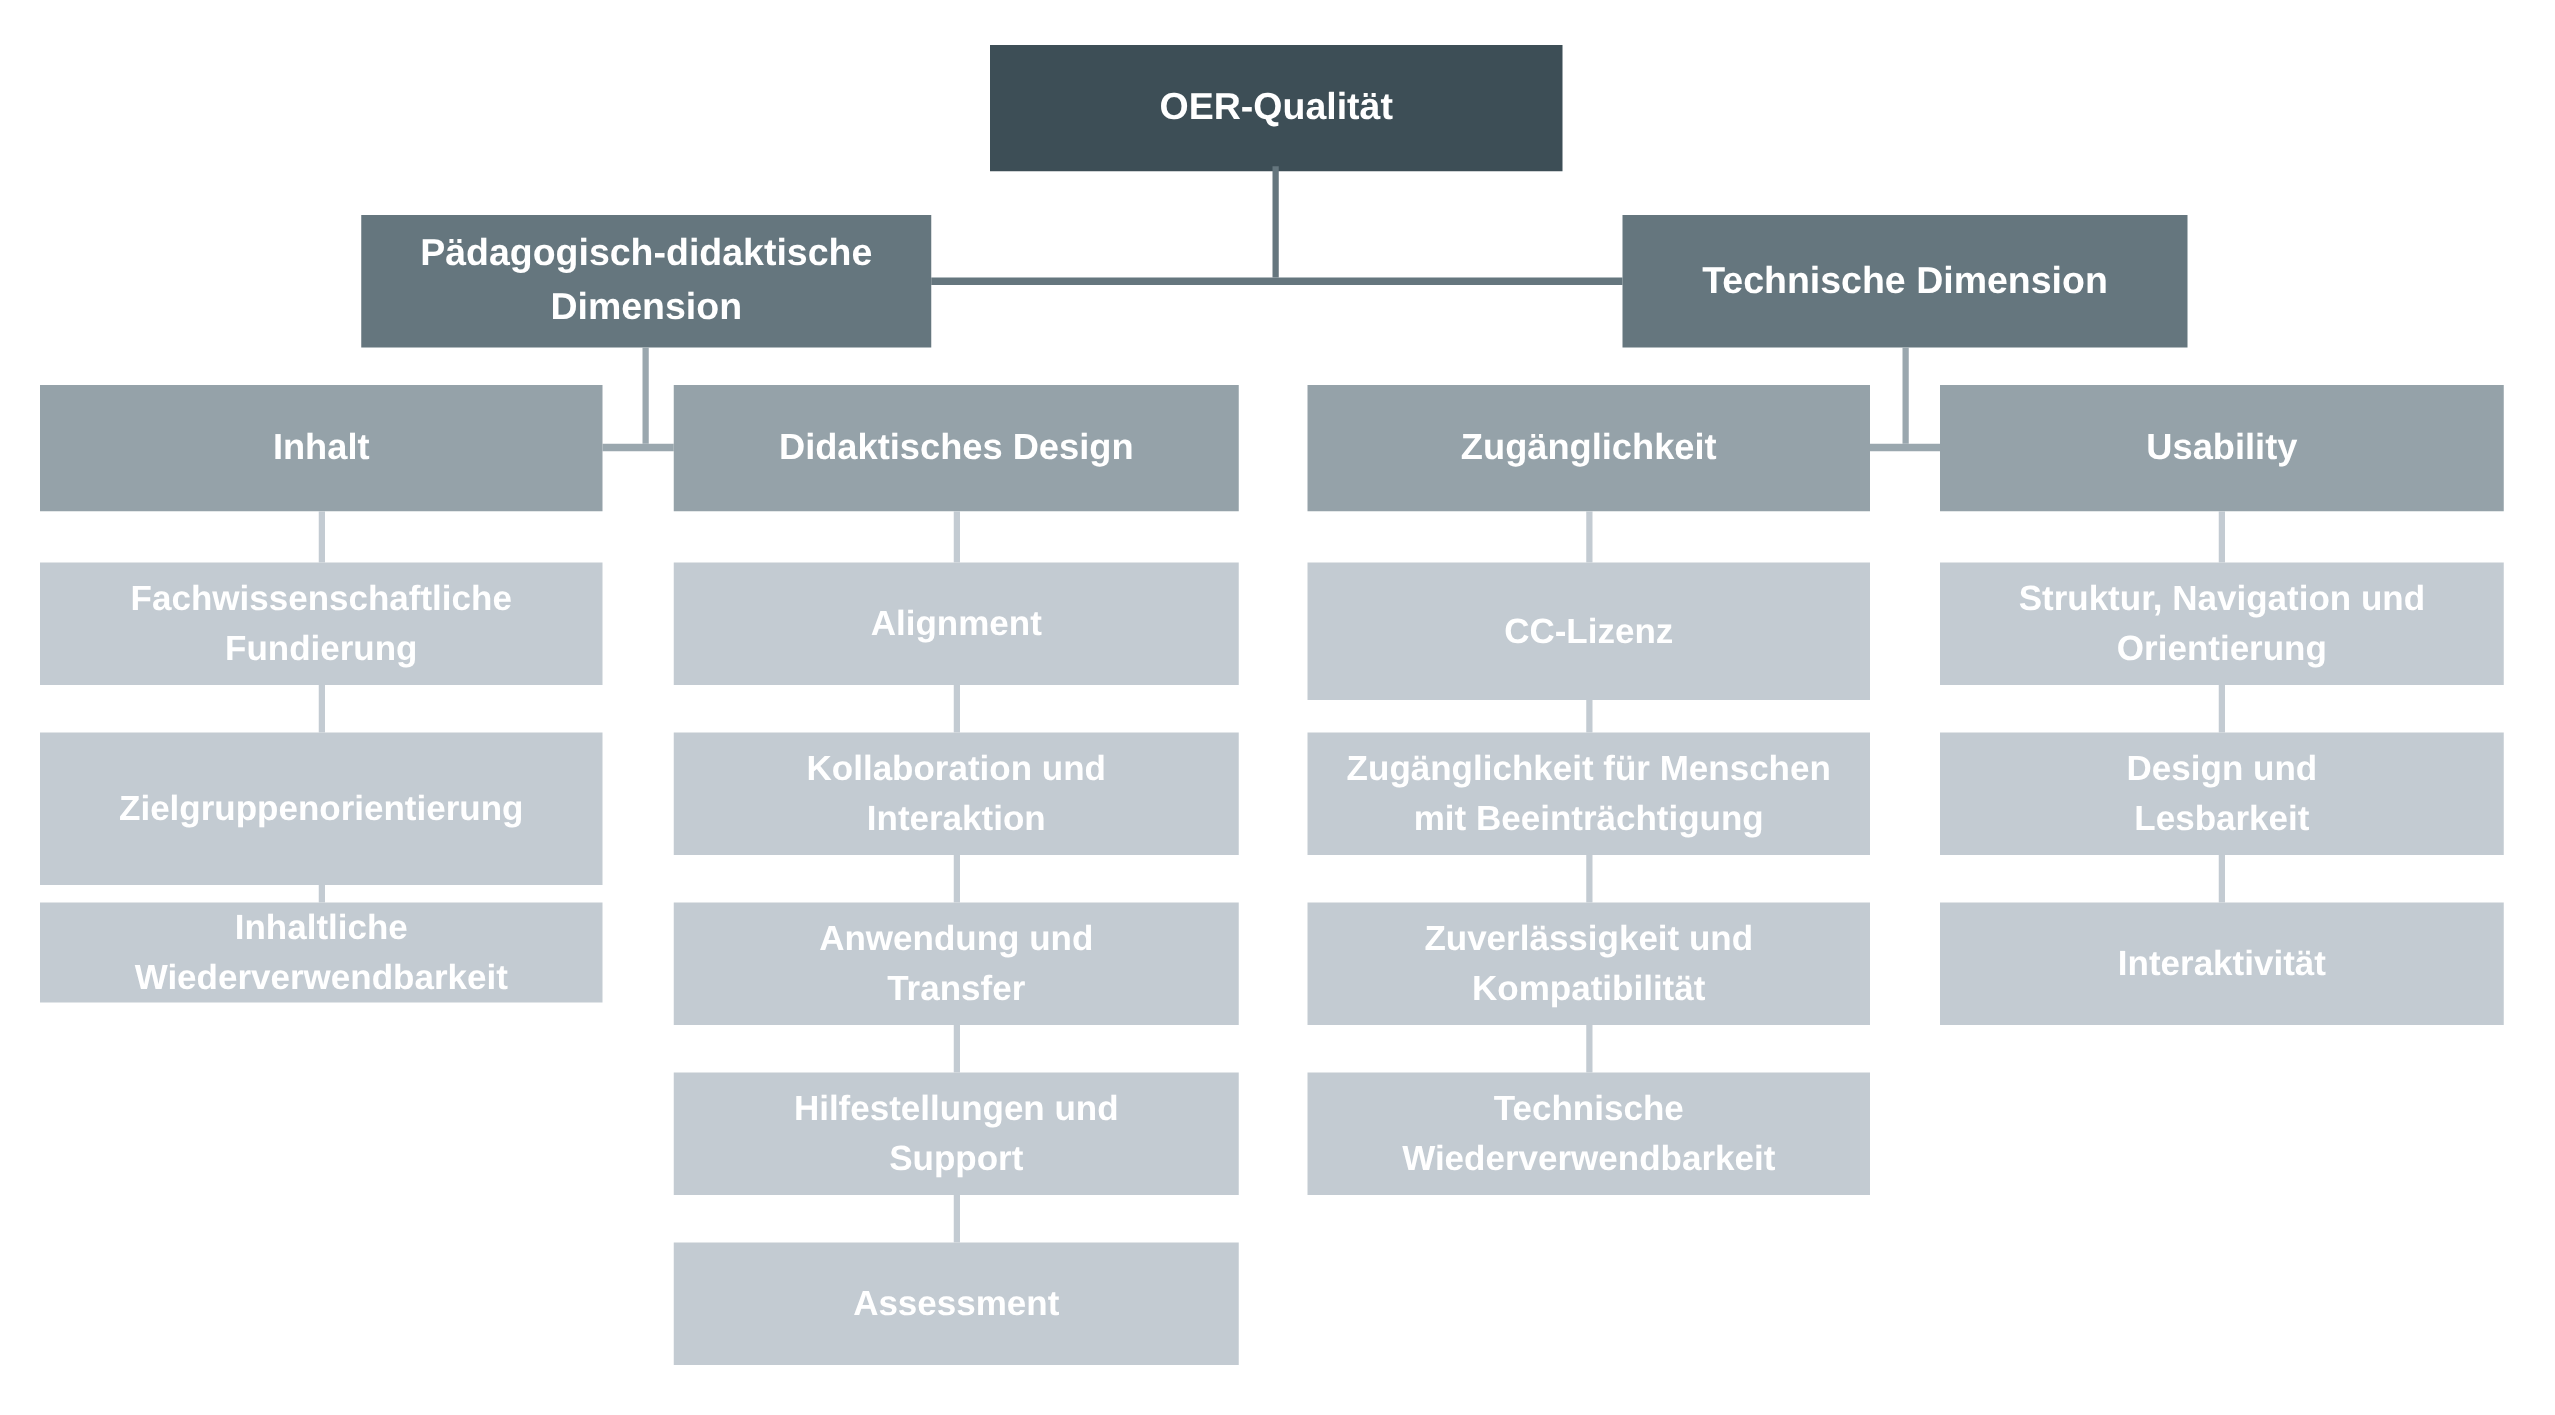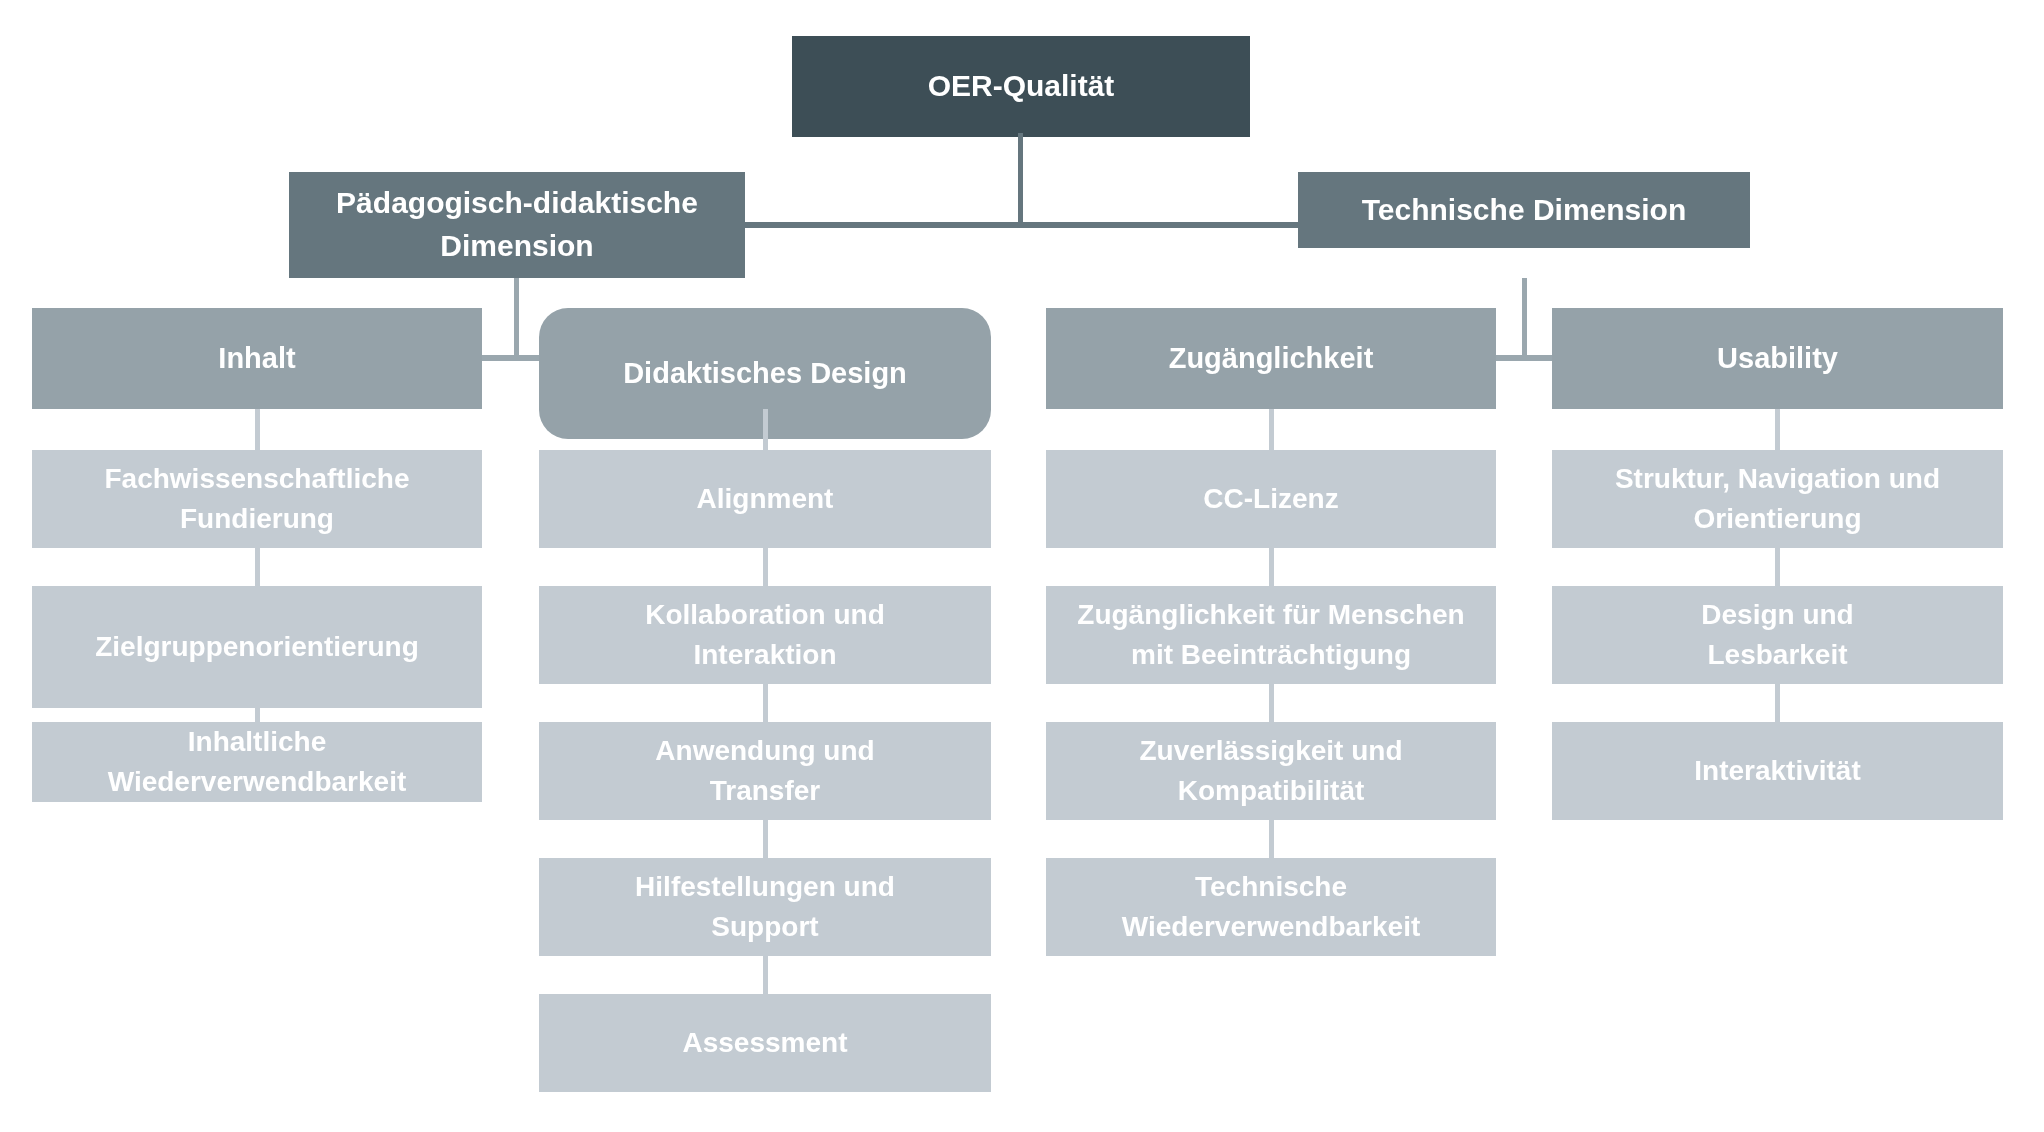--- a/index.html
+++ b/index.html
@@ -32,33 +32,33 @@
     <span>OER-Qualität</span>
   </div>
 
   <div class="line lc2" style="left:1018px;top:133px;width:5px;height:89px;"></div>
   <div class="line lc2" style="left:745px;top:222px;width:553px;height:6px;"></div>
 
   <div class="box l2" style="left:289px;top:172px;width:456px;height:106px;">
     <span>Pädagogisch-didaktische
 Dimension</span>
   </div>
-  <div class="box l2" style="left:1298px;top:172px;width:452px;height:76px;">
+  <div class="box l2" style="left:1298px;top:172px;width:452px;height:106px;">
     <span>Technische Dimension</span>
   </div>
 
   <div class="line lc3" style="left:514px;top:278px;width:5px;height:77px;"></div>
   <div class="line lc3" style="left:482px;top:355px;width:57px;height:6px;"></div>
   <div class="line lc3" style="left:1522px;top:278px;width:5px;height:77px;"></div>
   <div class="line lc3" style="left:1496px;top:355px;width:56px;height:6px;"></div>
 
   <div class="box l3" style="left:32px;top:308px;width:450px;height:101px;">
     <span>Inhalt</span>
   </div>
-  <div class="box l3" style="left:539px;top:308px;width:452px;height:131px;border-radius:29px;">
+  <div class="box l3" style="left:539px;top:308px;width:452px;height:101px;">
     <span>Didaktisches Design</span>
   </div>
   <div class="box l3" style="left:1046px;top:308px;width:450px;height:101px;">
     <span>Zugänglichkeit</span>
   </div>
   <div class="box l3" style="left:1552px;top:308px;width:451px;height:101px;">
     <span>Usability</span>
   </div>
 
   <div class="line lc4" style="left:255px;top:409px;width:5px;height:41px;"></div>
@@ -100,21 +100,21 @@
   </div>
   <div class="box l4" style="left:539px;top:994px;width:452px;height:98px;">
     <span>Assessment</span>
   </div>
 
   <div class="line lc4" style="left:1269px;top:409px;width:5px;height:41px;"></div>
   <div class="line lc4" style="left:1269px;top:548px;width:5px;height:38px;"></div>
   <div class="line lc4" style="left:1269px;top:684px;width:5px;height:38px;"></div>
   <div class="line lc4" style="left:1269px;top:820px;width:5px;height:38px;"></div>
 
-  <div class="box l4" style="left:1046px;top:450px;width:450px;height:98px;">
+  <div class="box l4" style="left:1046px;top:450px;width:450px;height:110px;">
     <span>CC-Lizenz</span>
   </div>
   <div class="box l4" style="left:1046px;top:586px;width:450px;height:98px;">
     <span>Zugänglichkeit für Menschen
 mit Beeinträchtigung</span>
   </div>
   <div class="box l4" style="left:1046px;top:722px;width:450px;height:98px;">
     <span>Zuverlässigkeit und
 Kompatibilität</span>
   </div>

